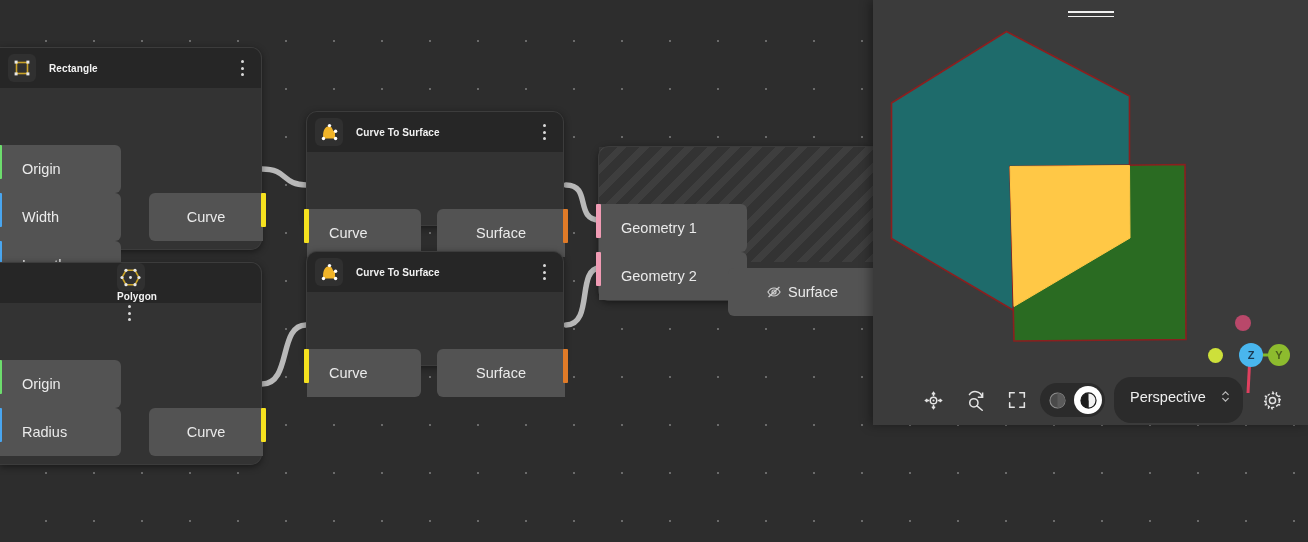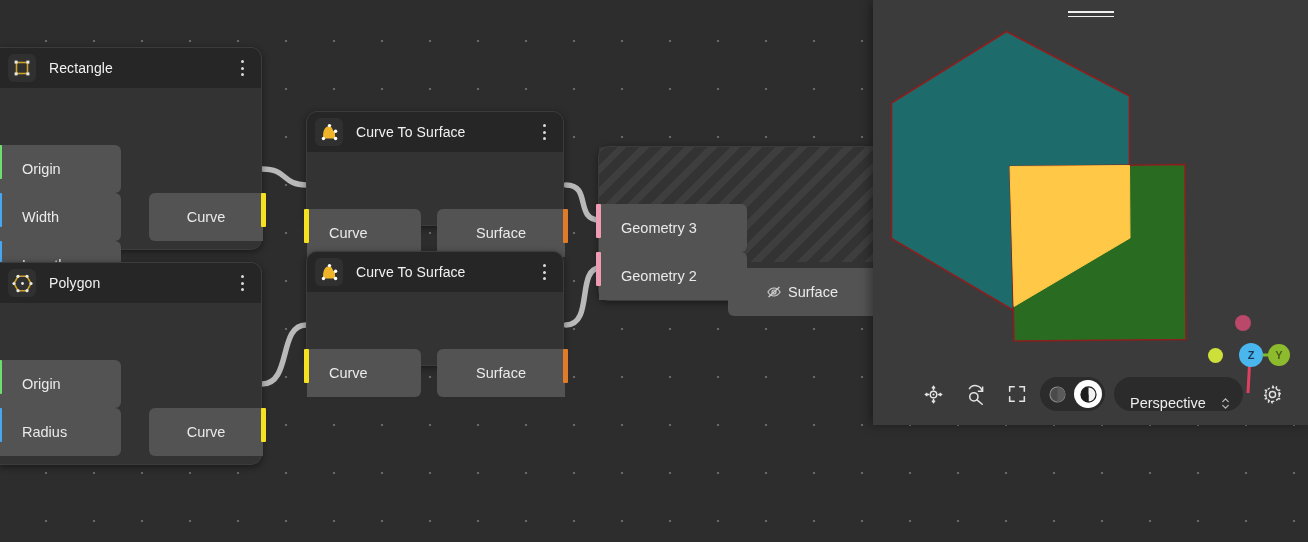--- a/index.html
+++ b/index.html
@@ -41,21 +41,21 @@
     padding:0 8px 0 8px;
     position:relative;
   }
   .node-ico{
     width:28px;height:28px;border-radius:6px;
     background:#303030;
     display:flex;align-items:center;justify-content:center;
     flex:0 0 auto;
   }
   .node-title{
-    color:#f2f2f2;font-size:14px;font-weight:normal;
+    color:#f2f2f2;font-size:10px;font-weight:bold;
     margin-left:13px;letter-spacing:.1px;white-space:nowrap;
   }
   .hdr-spacer{flex:1 1 auto;}
   .eye-off{margin-right:10px;display:flex;align-items:center;opacity:.78;}
   .kebab{
     width:18px;height:22px;display:flex;flex-direction:column;
     align-items:center;justify-content:center;gap:3.5px;flex:0 0 auto;
     margin-right:2px;
   }
   .kebab i{display:block;width:3px;height:3px;background:#d9d9d9;border-radius:50%;}
@@ -107,23 +107,23 @@
     width:34px;height:34px;display:flex;align-items:center;justify-content:center;
     color:#e3e3e3;
   }
   .shade-group{
     display:flex;align-items:center;gap:3px;
     background:#2b2b2b;border-radius:17px;padding:3px;margin-left:6px;
   }
   .shade-btn{width:28px;height:28px;border-radius:50%;display:flex;align-items:center;justify-content:center;}
   .shade-btn.sel{background:#ffffff;}
   .persp{
-    display:flex;align-items:flex-end;
+    display:flex;align-items:flex-start;
     background:#2b2b2b;border-radius:17px;
-    height:34px;padding:0 12px 0 16px;margin-left:9px;
+    height:34px;padding:12px 12px 0 16px;margin-left:9px;
   }
   .persp .txt{color:#eeeeee;font-size:14.5px;white-space:nowrap;}
   .persp .chev{margin-left:14px;display:flex;flex-direction:column;align-items:center;gap:2px;}
 
   
   #gizmo{position:absolute;}
   .ax-ball{
     position:absolute;border-radius:50%;
     display:flex;align-items:center;justify-content:center;
     font-size:11px;font-weight:bold;
@@ -178,21 +178,21 @@
           <span class="lbl">Width</span>
         </div>
         <div class="port out" style="top:105px;right:-2px;width:74px;justify-content:center;">
           <span class="bar" style="background:#f5e11f;"></span>
           <span class="lbl">Curve</span>
         </div>
       </div>
     </div>
 
     <div class="node" style="left:0px;top:262px;width:262px;height:203px;border-left:none;border-radius:0 11px 11px 0;">
-      <div class="node-header" style="border-radius:0 10px 0 0;">
+      <div class="node-header" style="border-radius:0 10px 0 0;flex-direction:column;">
         <span class="node-ico">
           <svg width="21" height="21" viewBox="0 0 21 21">
             <polygon points="6,3.3 15,3.3 19,10.5 15,17.7 6,17.7 2,10.5" fill="none" stroke="#c9a227" stroke-width="1.6"></polygon>
             <circle cx="6" cy="3.3" r="1.6" fill="#e8e8e8"></circle>
             <circle cx="15" cy="3.3" r="1.6" fill="#e8e8e8"></circle>
             <circle cx="19" cy="10.5" r="1.6" fill="#e8e8e8"></circle>
             <circle cx="15" cy="17.7" r="1.6" fill="#e8e8e8"></circle>
             <circle cx="6" cy="17.7" r="1.6" fill="#e8e8e8"></circle>
             <circle cx="2" cy="10.5" r="1.6" fill="#e8e8e8"></circle>
             <circle cx="10.5" cy="10.5" r="1.4" fill="#e8e8e8"></circle>
@@ -281,21 +281,21 @@
           <span class="bar" style="background:#e07b28;"></span>
           <span class="lbl">Surface</span>
         </div>
       </div>
     </div>
 
     <div class="node" style="left:598px;top:146px;width:276px;height:155px;border-radius:11px 0 0 11px;border-right:none;">
       <div class="node-body hatched" style="height:115px;border-radius:0 0 0 10px;">
         <div class="port in" style="top:57px;width:110px;">
           <span class="bar" style="background:#f09bb4;"></span>
-          <span class="lbl">Geometry 3</span>
+          <span class="lbl">Geometry 1</span>
         </div>
         <div class="port in" style="top:105px;width:110px;">
           <span class="bar" style="background:#f09bb4;"></span>
           <span class="lbl">Geometry 2</span>
         </div>
       </div>
 
       <div class="port out" style="position:absolute;top:121px;right:-2px;width:108px;justify-content:center;">
         <span class="bar" style="background:#e07b28;"></span>
         <span class="eye-off" style="margin-right:6px;">

